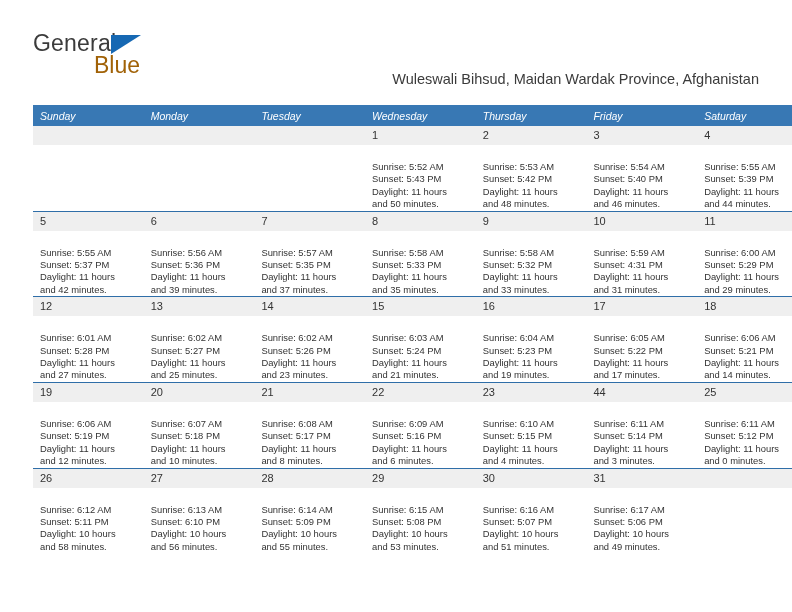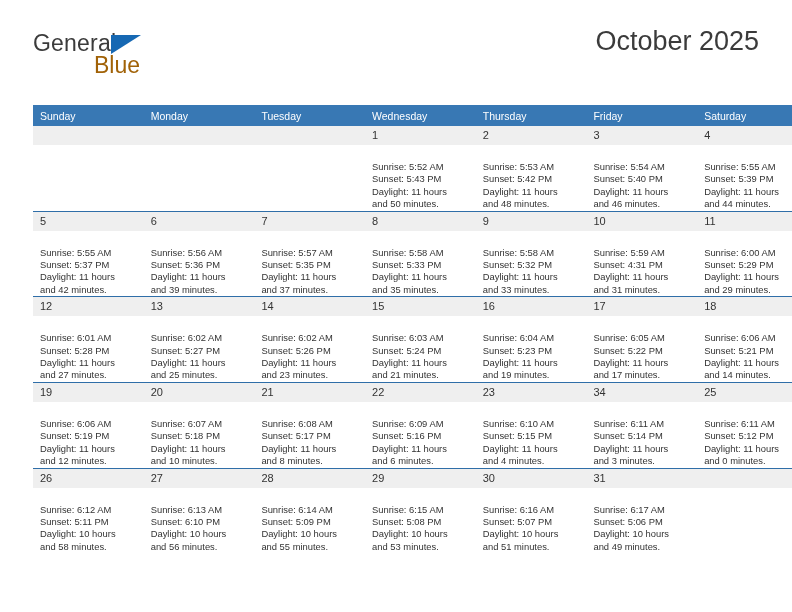--- a/index.html
+++ b/index.html
@@ -96,20 +96,21 @@
   table.cal th {
     background: #3878b4;
     color: #ffffff;
     font-weight: normal;
     font-size: 10.5px;
     text-align: left;
     padding: 4px 0 4px 7px;
     height: 13px;
     border: none;
     width: 103.7px;
+    font-style: italic;
   }
   table.cal td {
     vertical-align: top;
     padding: 0;
     border: none;
     border-top: 1.6px solid #2f6ea8;
     width: 103.7px;
     height: 84px;
   }
   table.cal tr.week:first-of-type td {
@@ -144,21 +145,21 @@
 <div class="page">
 
   <div class="header">
 
     <div class="logo">
       <span class="logo-general">General</span>
       <span class="logo-tri"></span>
       <span class="logo-blue">Blue</span>
     </div>
 
-    <div class="title">October 2025</div>
+    <div class="subtitle">Wuleswali Bihsud, Maidan Wardak Province, Afghanistan</div>
   </div>
 
   <div class="calendar">
     <table class="cal">
       <thead>
         <tr id="weekday-row">
             <th>Sunday</th>
             <th>Monday</th>
             <th>Tuesday</th>
             <th>Wednesday</th>
@@ -403,21 +404,21 @@
             <td>
               <div class="daynum">23</div>
               <div class="cellbody">
                 <div>Sunrise: 6:10 AM</div>
                 <div>Sunset: 5:15 PM</div>
                 <div>Daylight: 11 hours</div>
                 <div>and 4 minutes.</div>
               </div>
             </td>
             <td>
-              <div class="daynum">34</div>
+              <div class="daynum">44</div>
               <div class="cellbody">
                 <div>Sunrise: 6:11 AM</div>
                 <div>Sunset: 5:14 PM</div>
                 <div>Daylight: 11 hours</div>
                 <div>and 3 minutes.</div>
               </div>
             </td>
             <td>
               <div class="daynum">25</div>
               <div class="cellbody">

